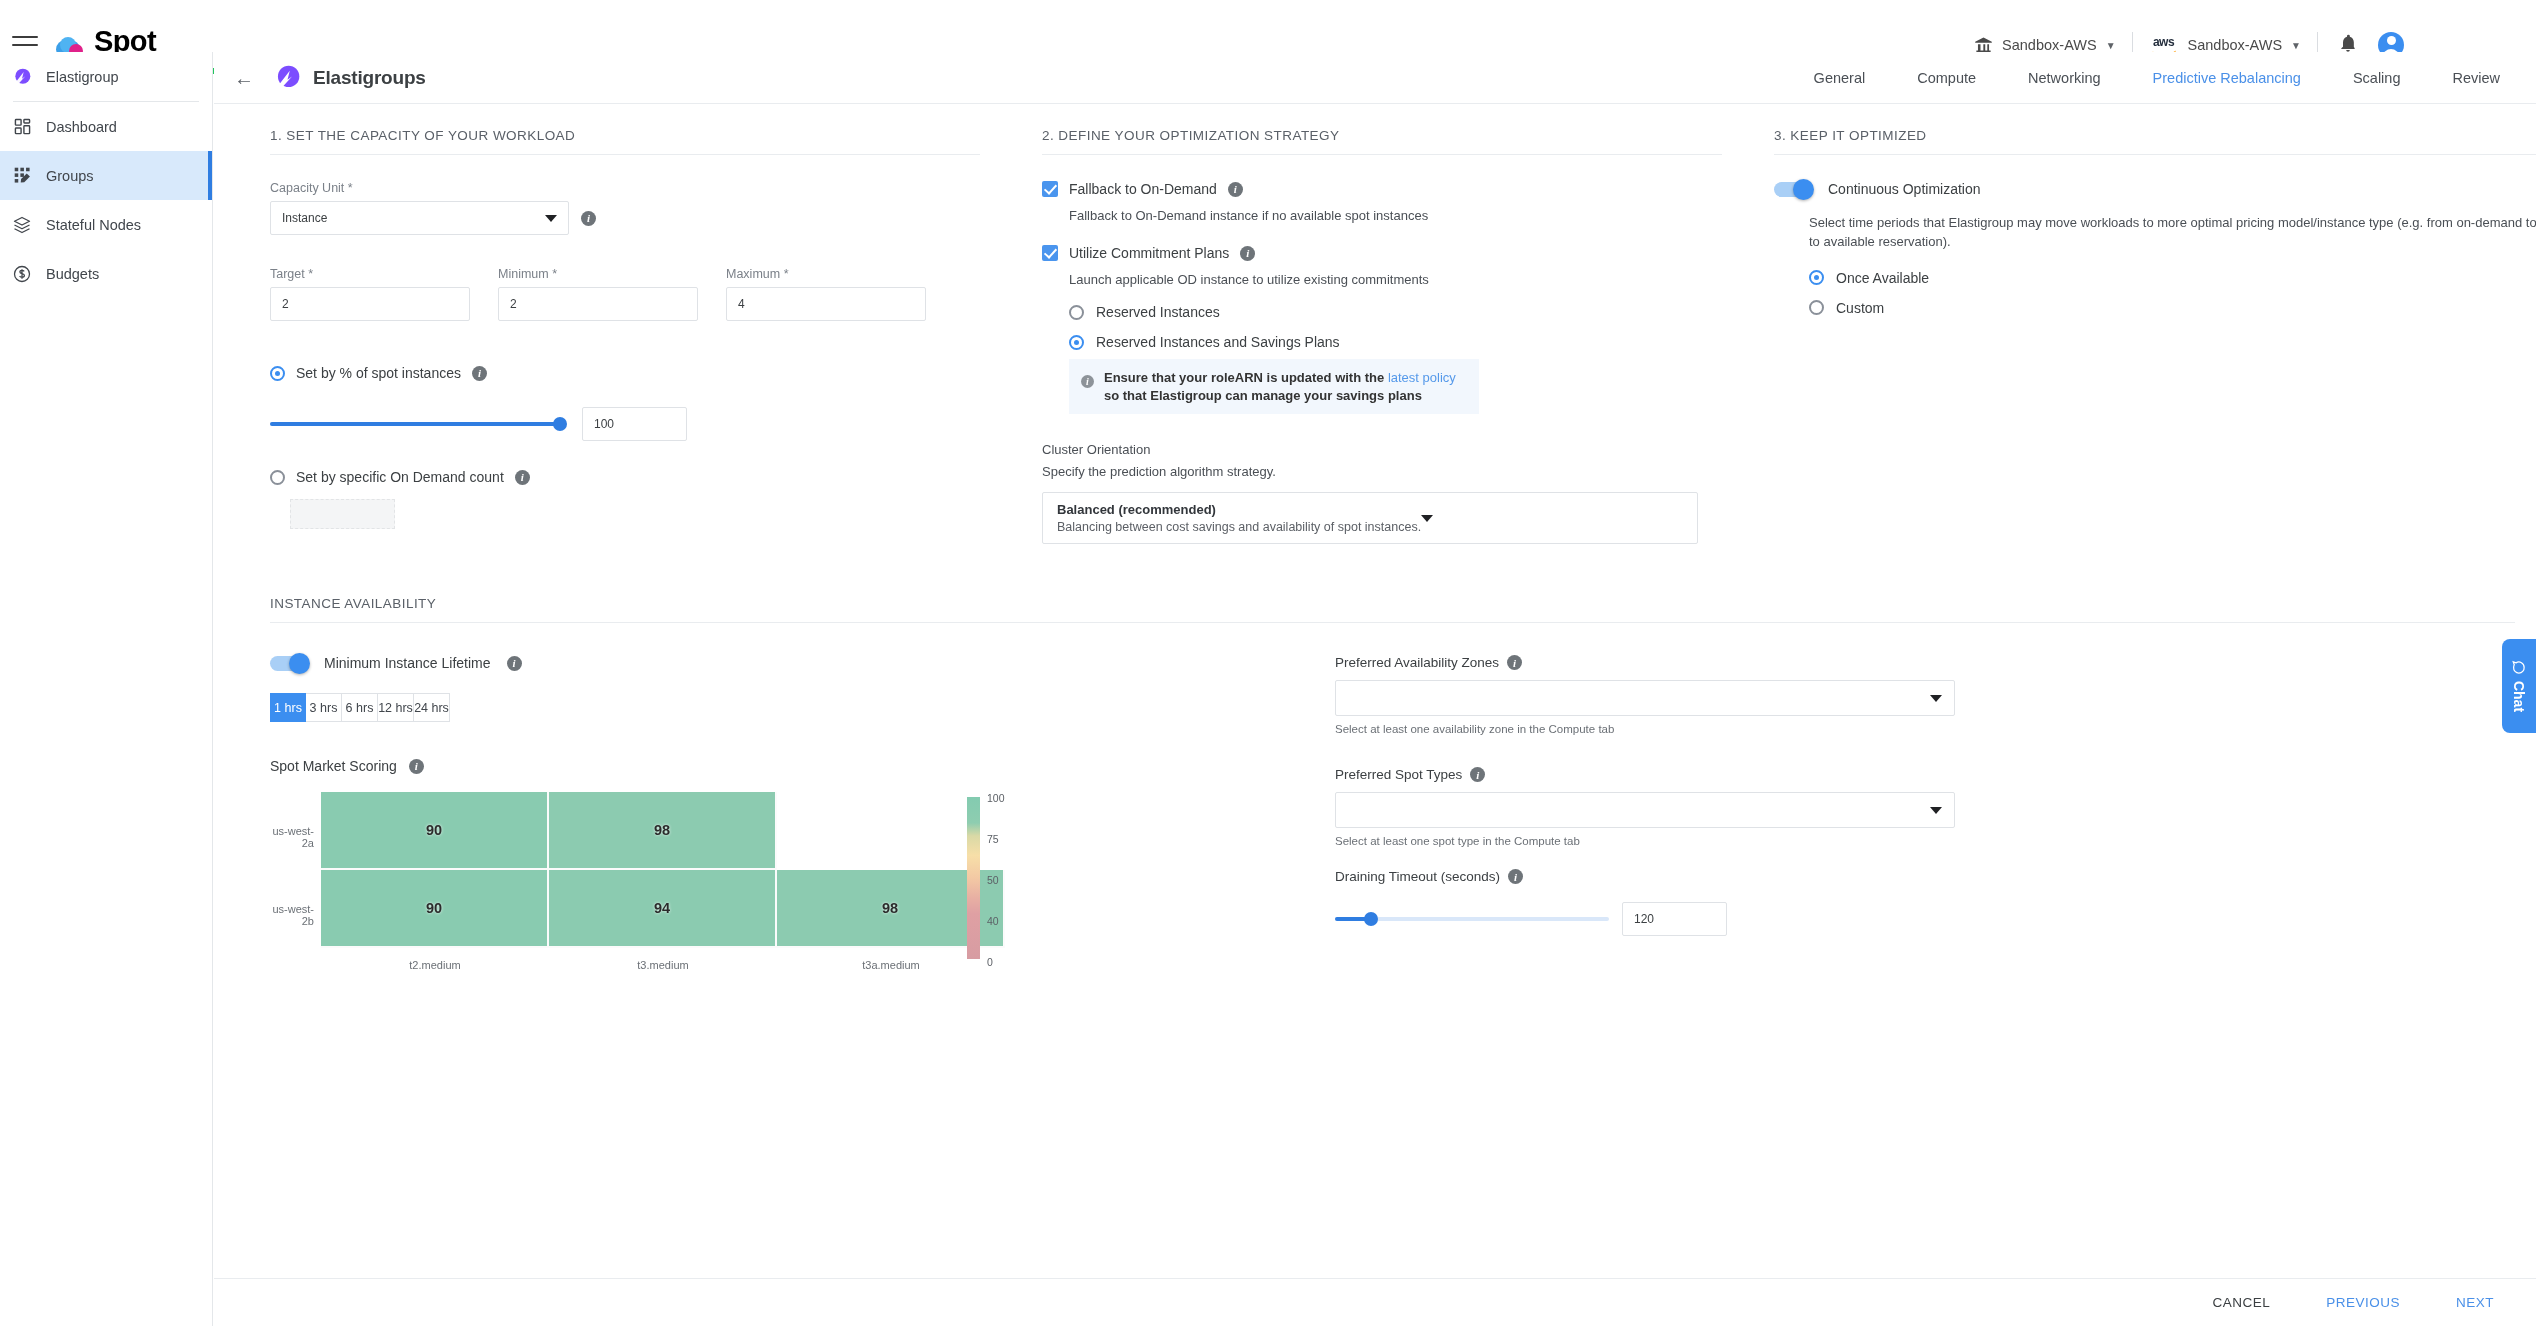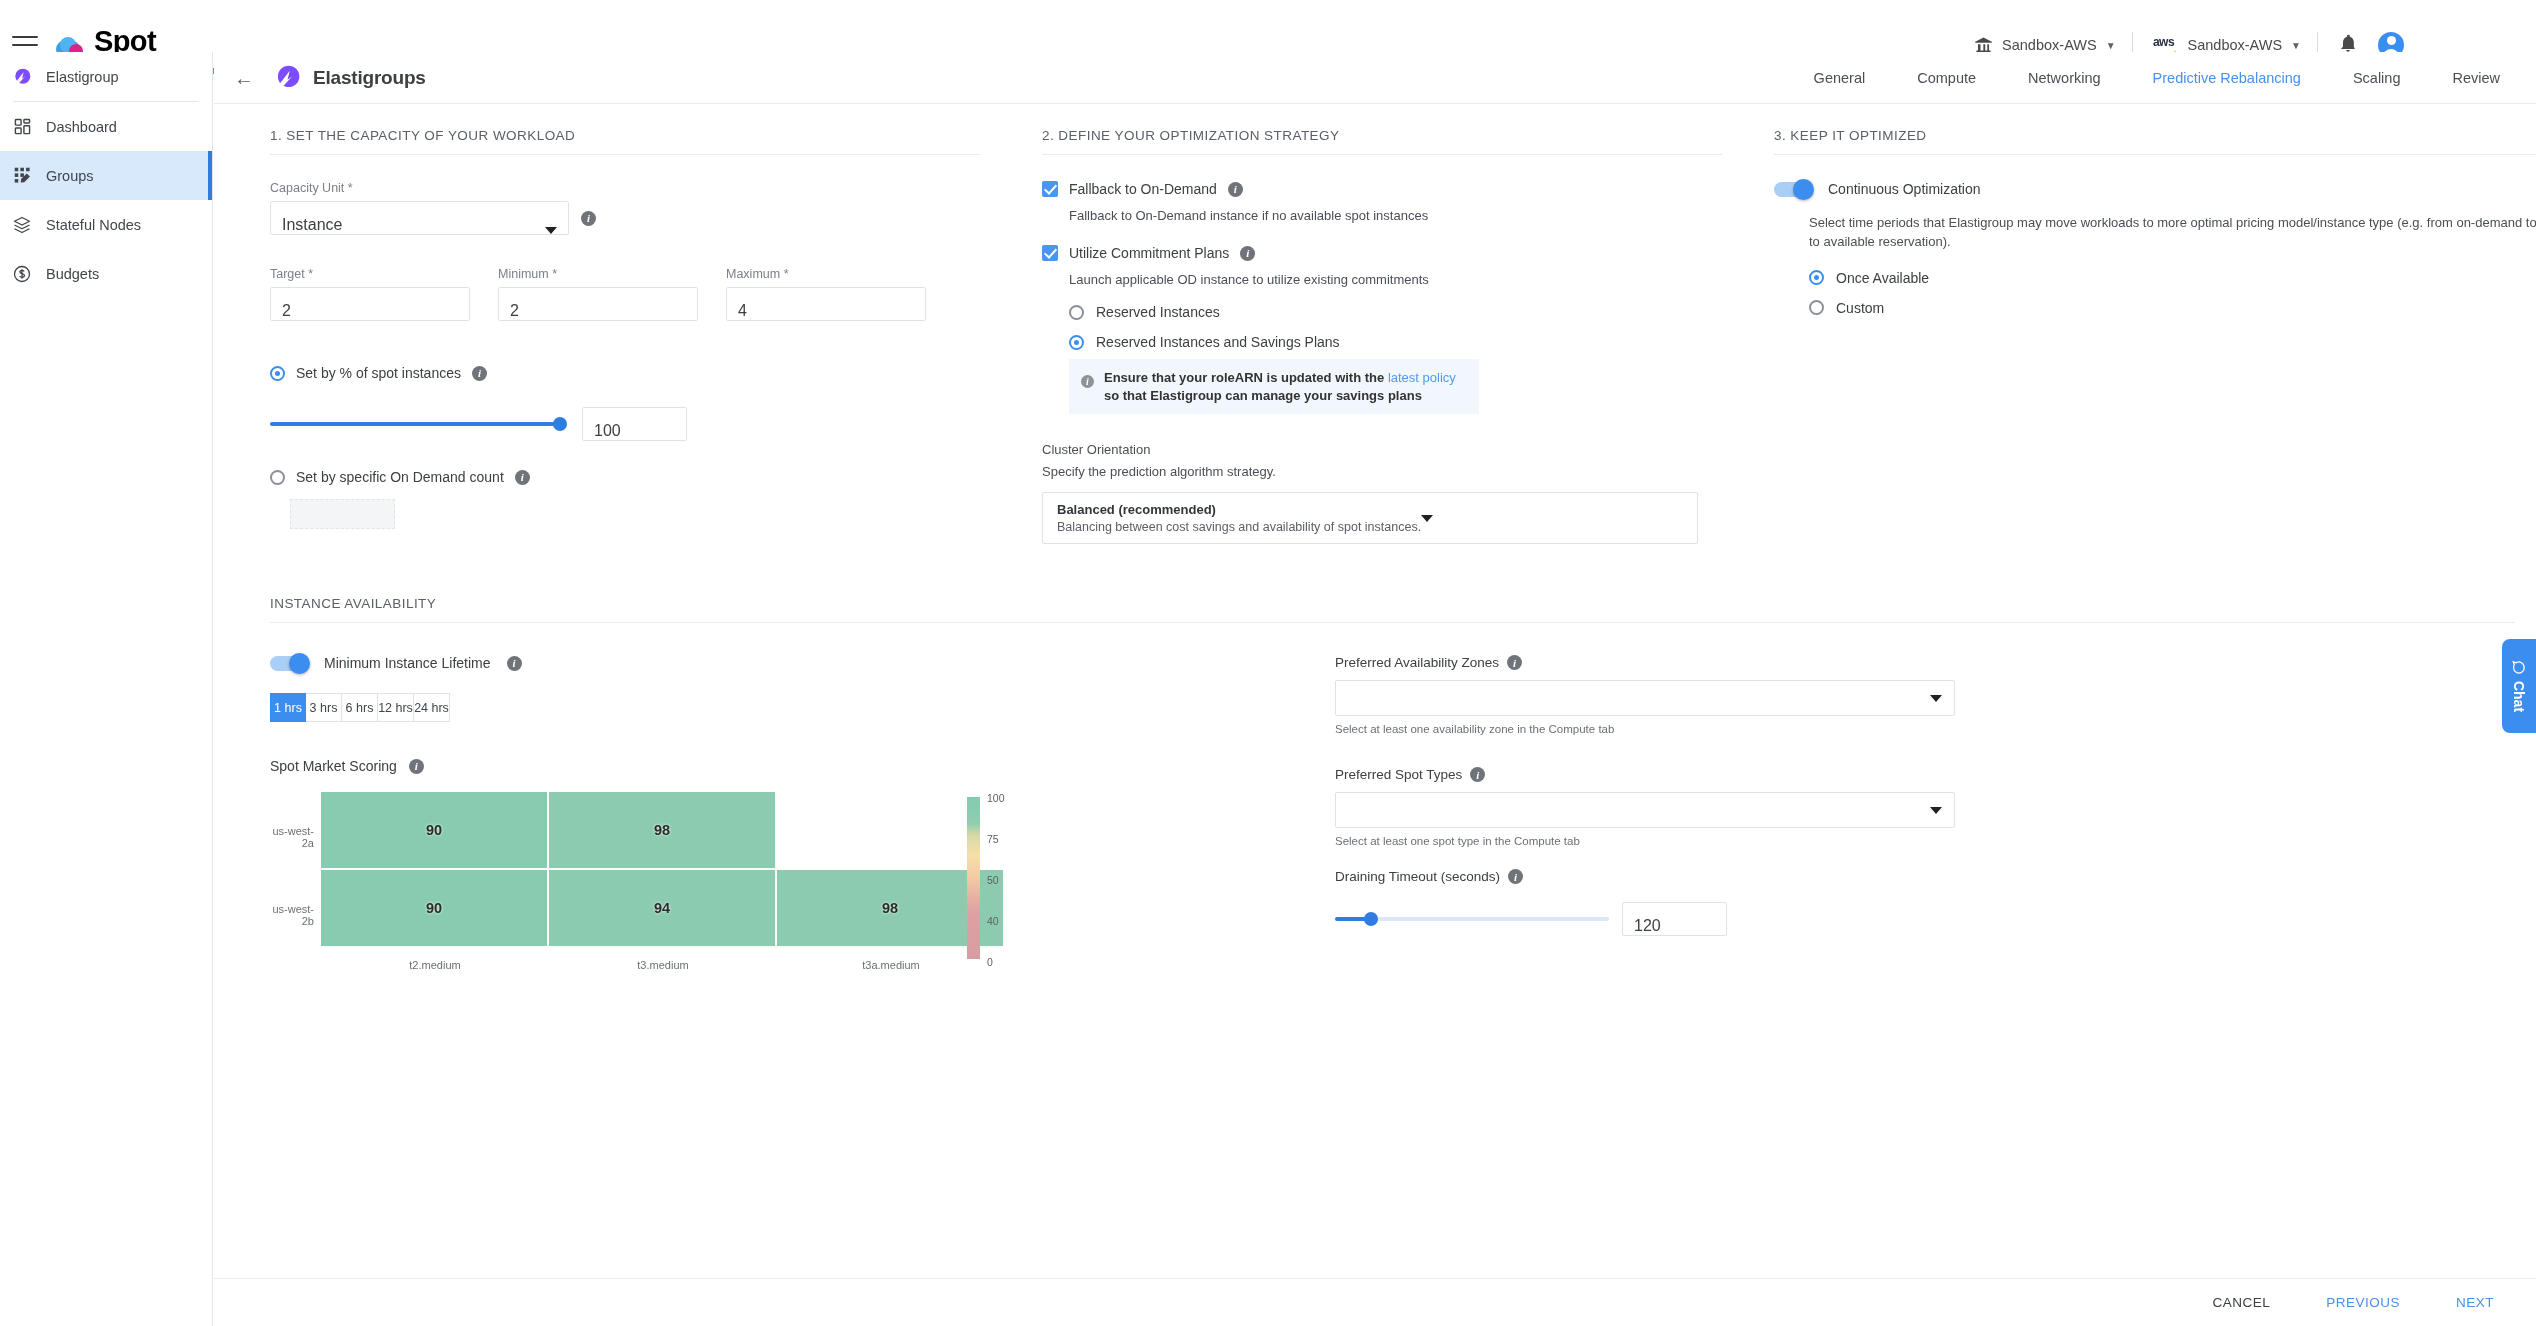--- a/index.html
+++ b/index.html
@@ -91,21 +91,21 @@
 
   .sec-title { font-size: 13.5px; letter-spacing: .45px; color: #5a6068;
       padding-bottom: 11px; }
   .sec-rule { height: 1px; background: #e9ecef; margin-bottom: 26px; }
   .col1 .sec-rule { width: 710px; }
   .col2 .sec-rule { width: 680px; }
   .col3 .sec-rule { width: 845px; }
 
   .fld-label { font-size: 12.5px; color: #7b8189; margin-bottom: 6px; }
   .inp { height: 34px; border: 1px solid #dfe2e6; border-radius: 2px; background: #fff;
-    display: flex; align-items: flex-end; padding: 0 11px; font-size: 16px; color: #3c4043; }
+    display: flex; align-items: center; padding: 0 11px; font-size: 12px; color: #3c4043; }
   .inp.sel { justify-content: space-between; }
   .tri-down { width: 0; height: 0; border-left: 6px solid transparent;
     border-right: 6px solid transparent; border-top: 7px solid #202124; }
 
   .info-i { width: 15px; height: 15px; border-radius: 50%; background: #6e7479;
     color: #fff; font-size: 11px; font-weight: bold; display: inline-flex;
     align-items: center; justify-content: center; font-style: italic;
     font-family: "Liberation Serif", serif; flex: none; cursor: pointer; }
 
   .row-flex { display: flex; align-items: center; }

